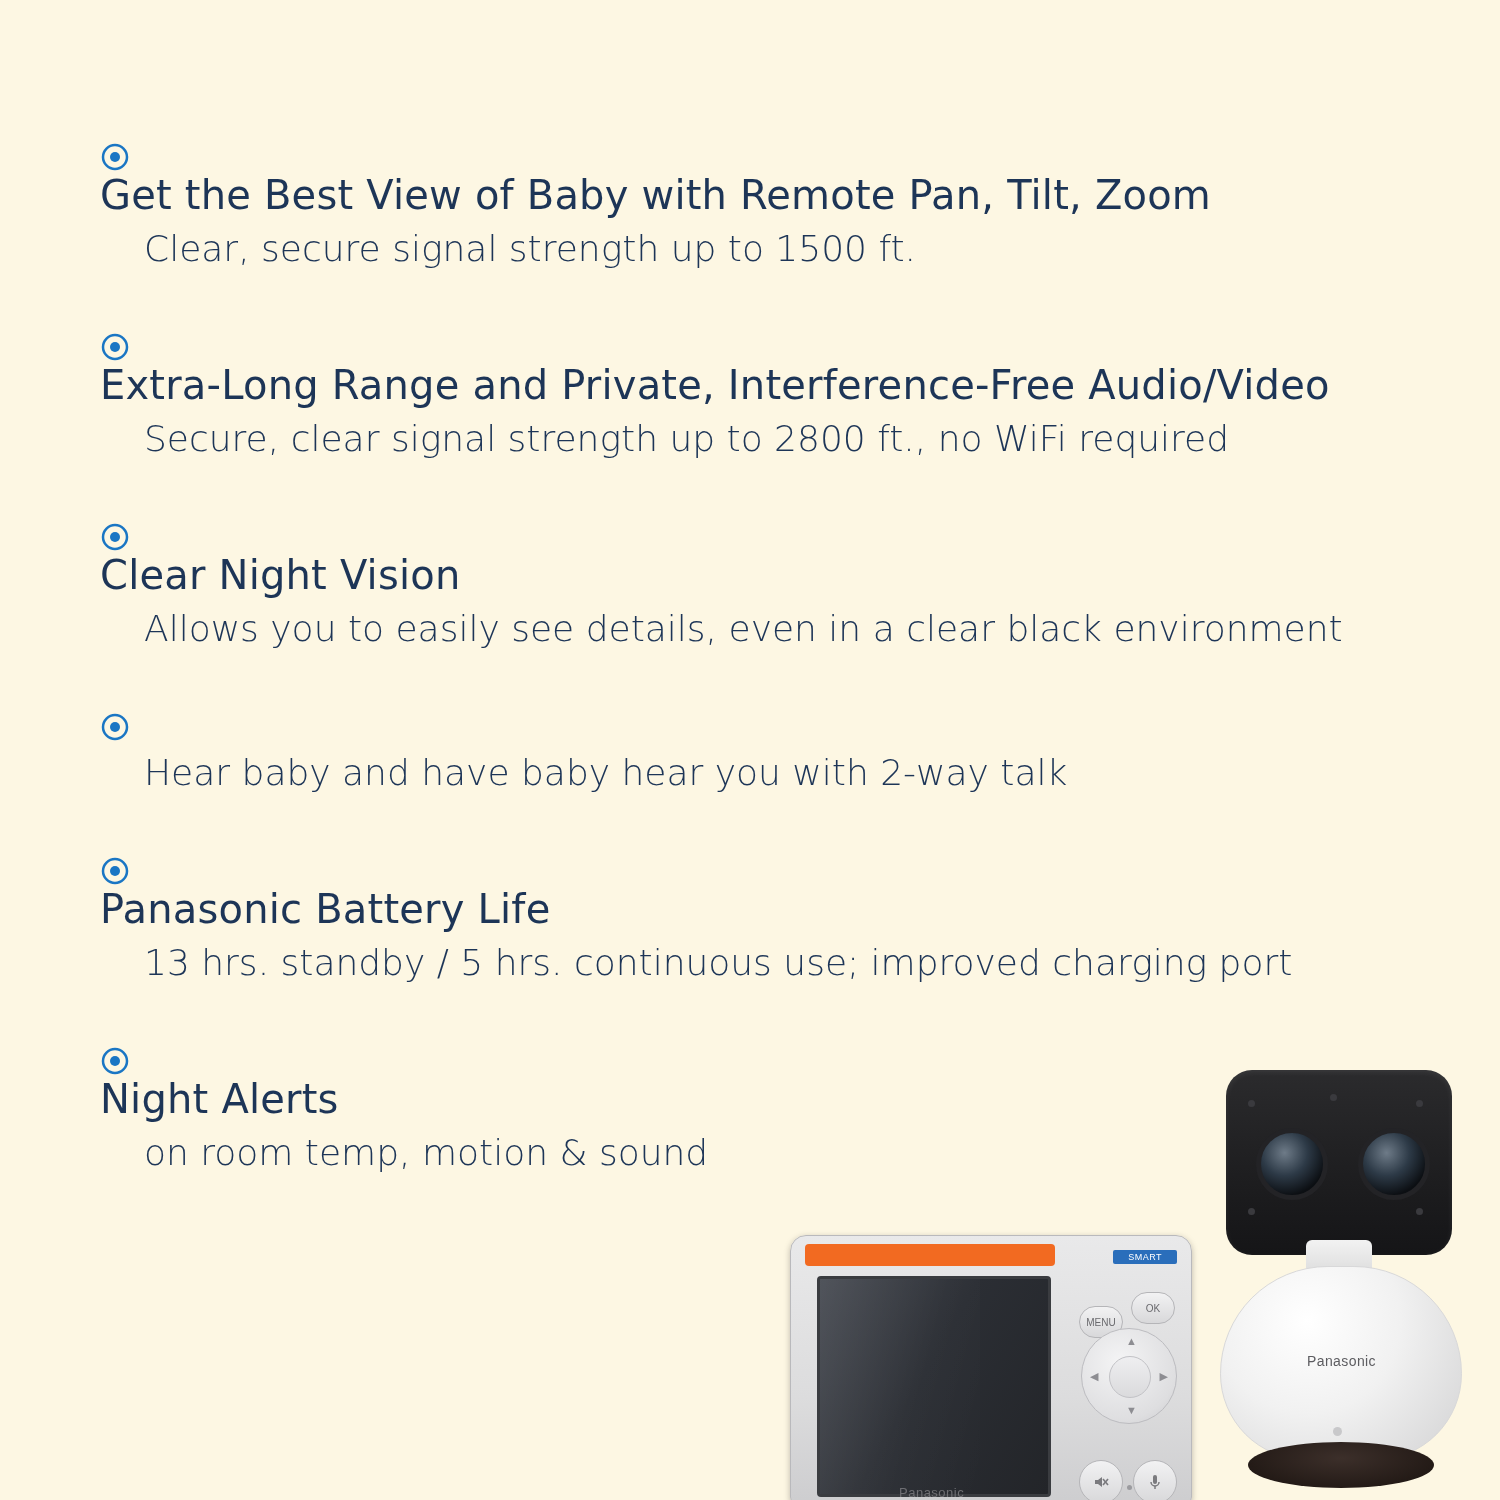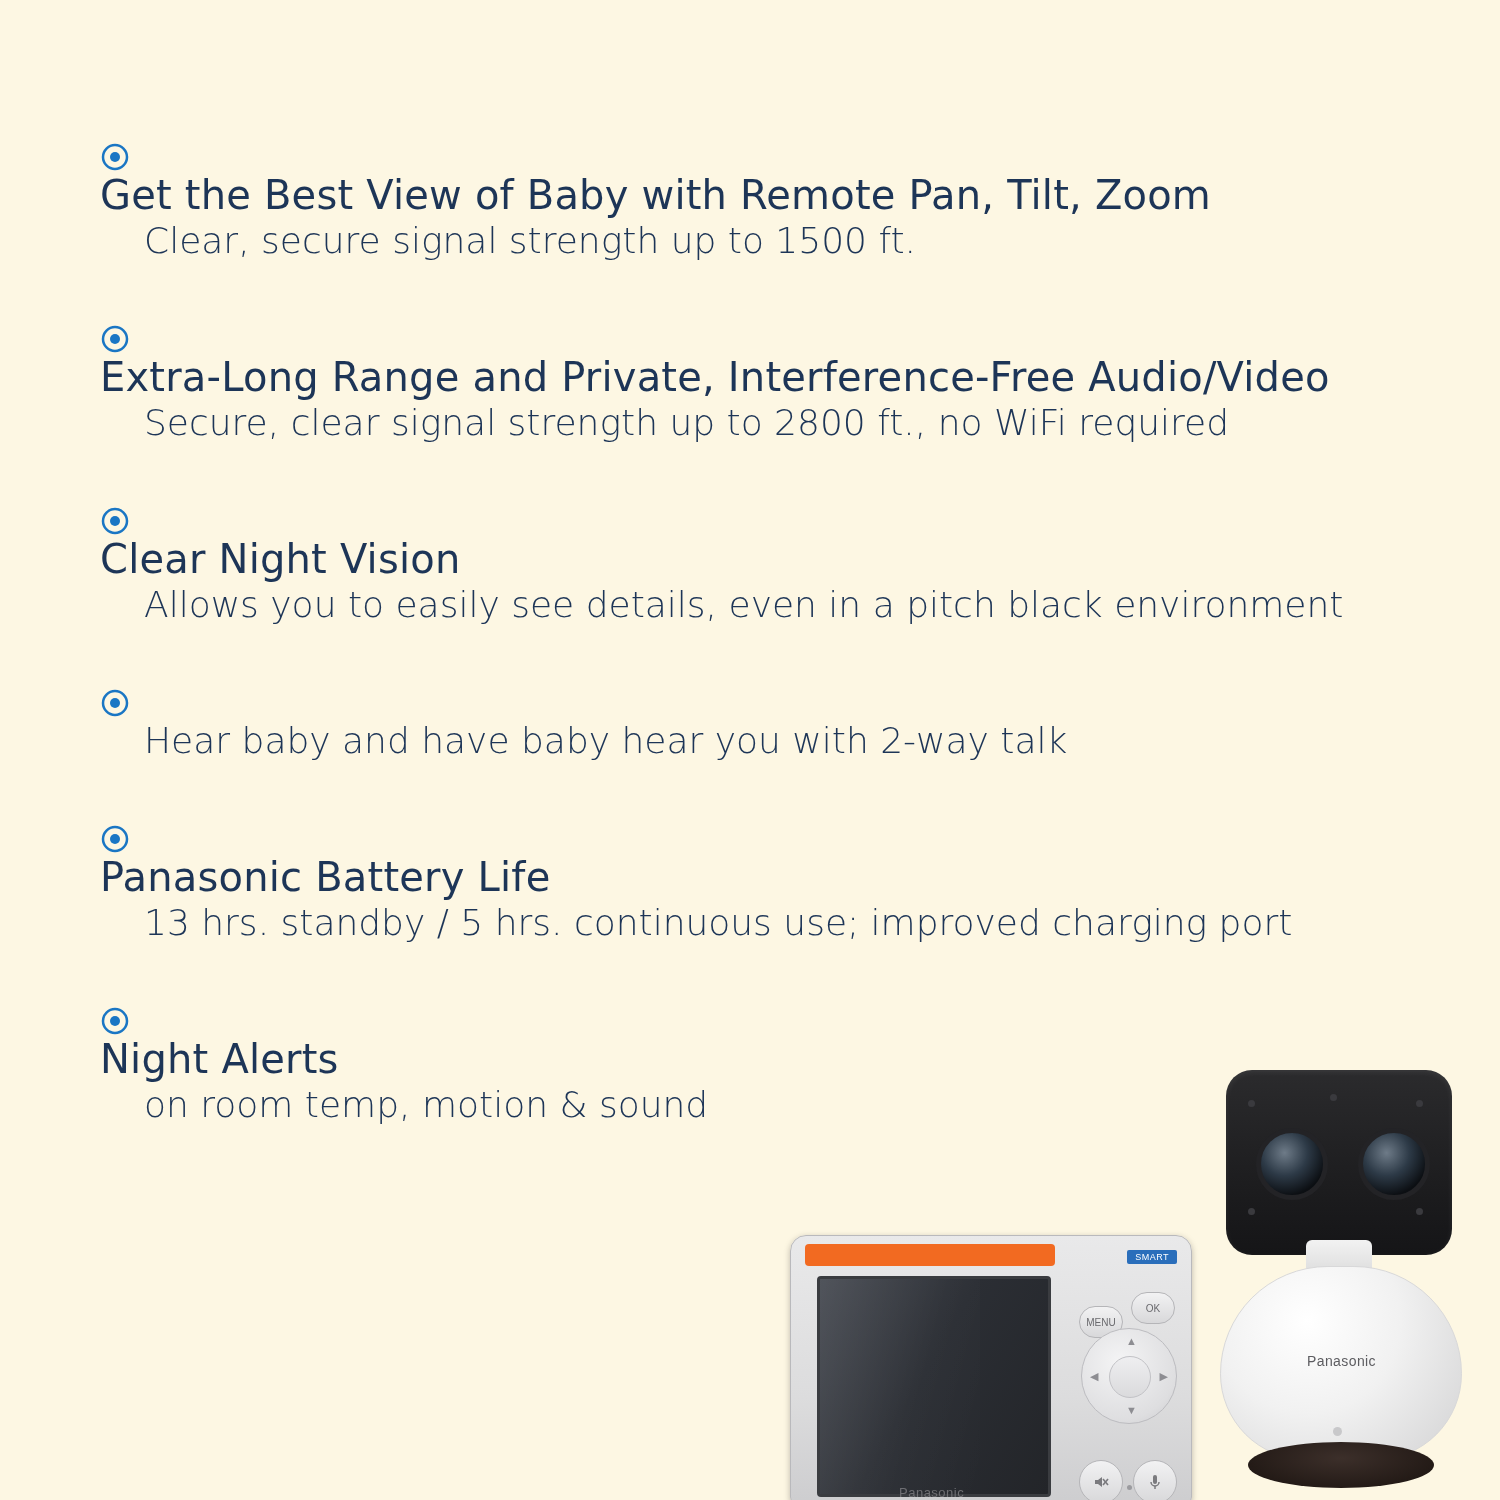--- a/index.html
+++ b/index.html
@@ -47,21 +47,21 @@
   .feature-title {
     font-size: 40px;
     line-height: 1.15;
     color: #1d3557;
     letter-spacing: 0.2px;
     font-weight: 400;
     font-family: "DejaVu Sans", sans-serif;
   }
   .feature-desc {
     margin-left: 44px;
-    margin-top: 0;
+    margin-top: 8px;
     font-size: 36px;
     line-height: 1.28;
     color: #1d3557;
     font-family: "DejaVu Sans", sans-serif;
     font-weight: 300;
   }
   .feature-desc .line2 {
     display: block;
   }
 
@@ -125,21 +125,21 @@
     z-index: -1;
   }
   .smart-badge {
     position: absolute;
     right: 14px;
     top: 14px;
     background: #2a6ebb;
     color: #fff;
     font-size: 9px;
     letter-spacing: 0.5px;
-    padding: 2px 8px;
+    padding: 2px 15px;
     border-radius: 2px;
     font-family: "Liberation Sans", sans-serif;
   }
   .btn-round {
     position: absolute;
     border-radius: 50%;
     background: linear-gradient(to bottom, #f2f2f3, #d8d8da);
     border: 1px solid #b5b5b8;
     color: #6a6a6e;
     font-size: 10px;
@@ -318,21 +318,21 @@
     <div class="feature">
       <div class="feature-head">
         <span class="bullet-icon">
           <svg width="30" height="30" viewBox="0 0 30 30">
               <circle cx="15" cy="15" r="12" fill="none" stroke="#1a76c4" stroke-width="2.5"></circle>
               <circle cx="15" cy="15" r="5" fill="#1a76c4"></circle>
             </svg>
         </span>
         <span class="feature-title">Clear Night Vision</span>
       </div>
-      <div class="feature-desc">Allows you to easily see details, even in a pitch black environment</div>
+      <div class="feature-desc">Allows you to easily see details, even in a clear black environment</div>
     </div>
 
     <div class="feature">
       <div class="feature-head">
         <span class="bullet-icon">
           <svg width="30" height="30" viewBox="0 0 30 30">
               <circle cx="15" cy="15" r="12" fill="none" stroke="#1a76c4" stroke-width="2.5"></circle>
               <circle cx="15" cy="15" r="5" fill="#1a76c4"></circle>
             </svg>
         </span>

